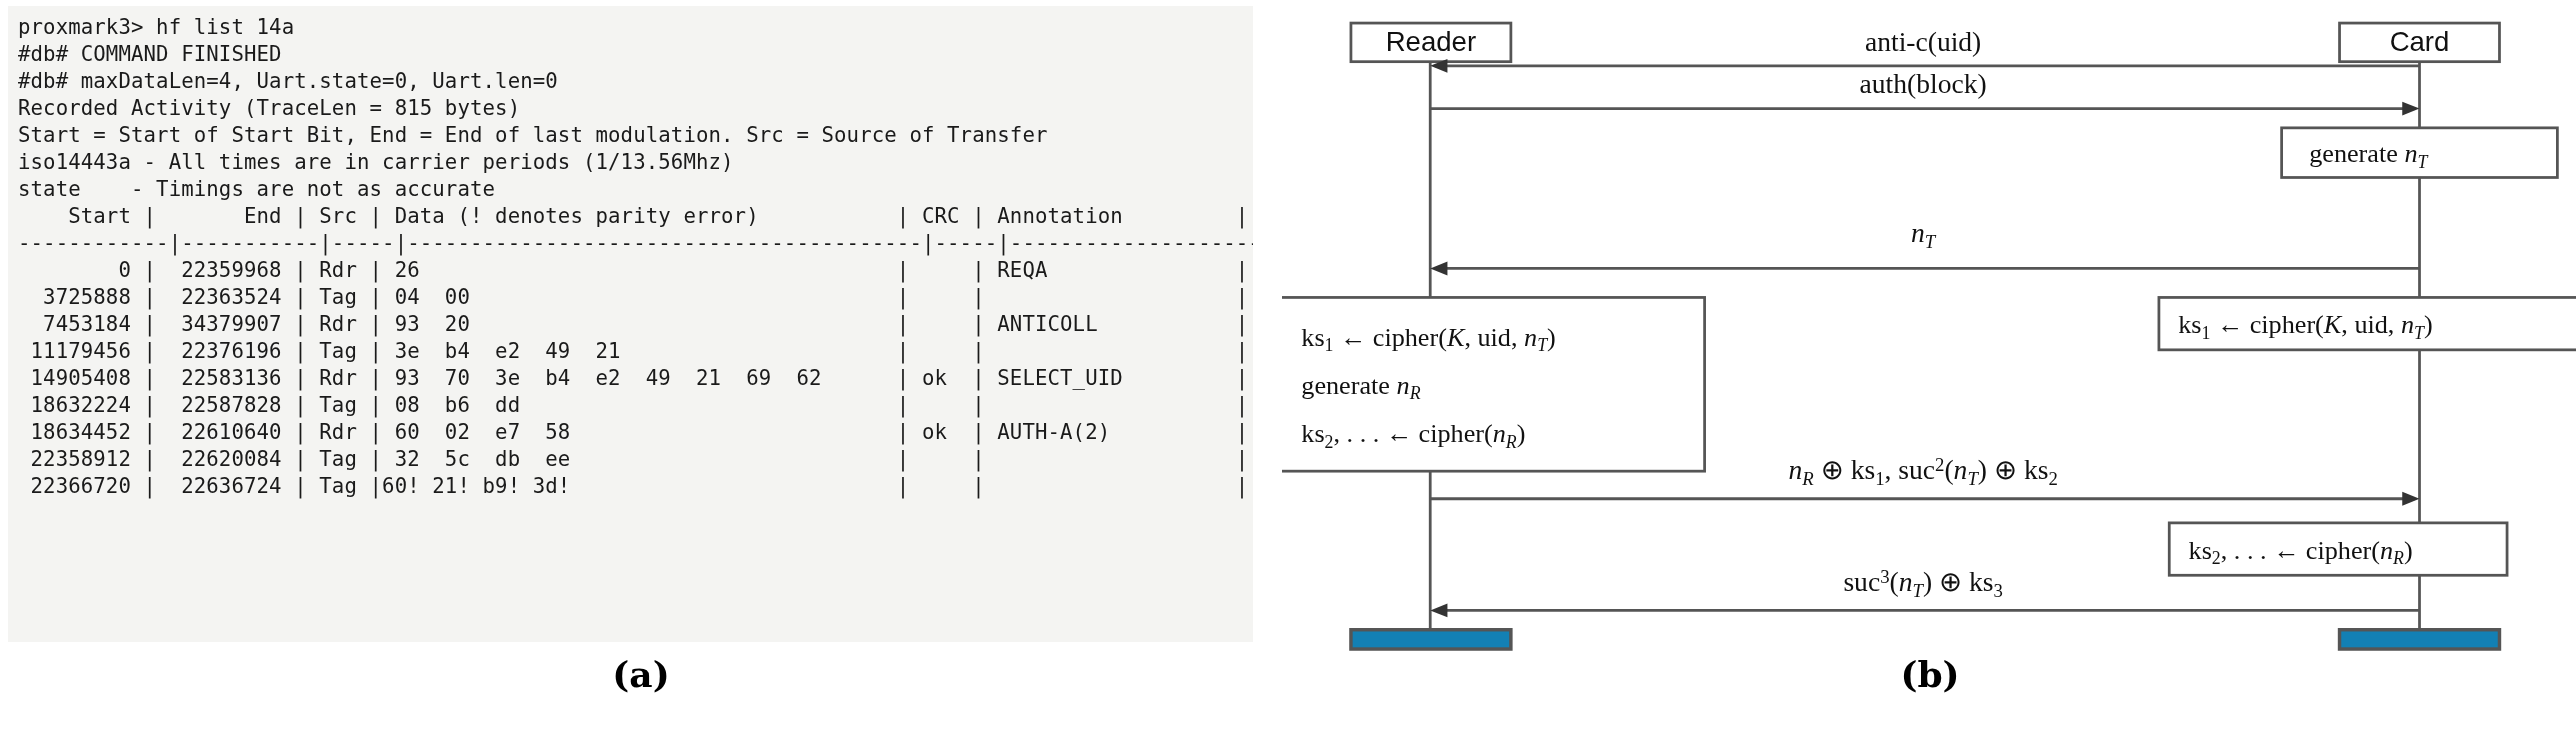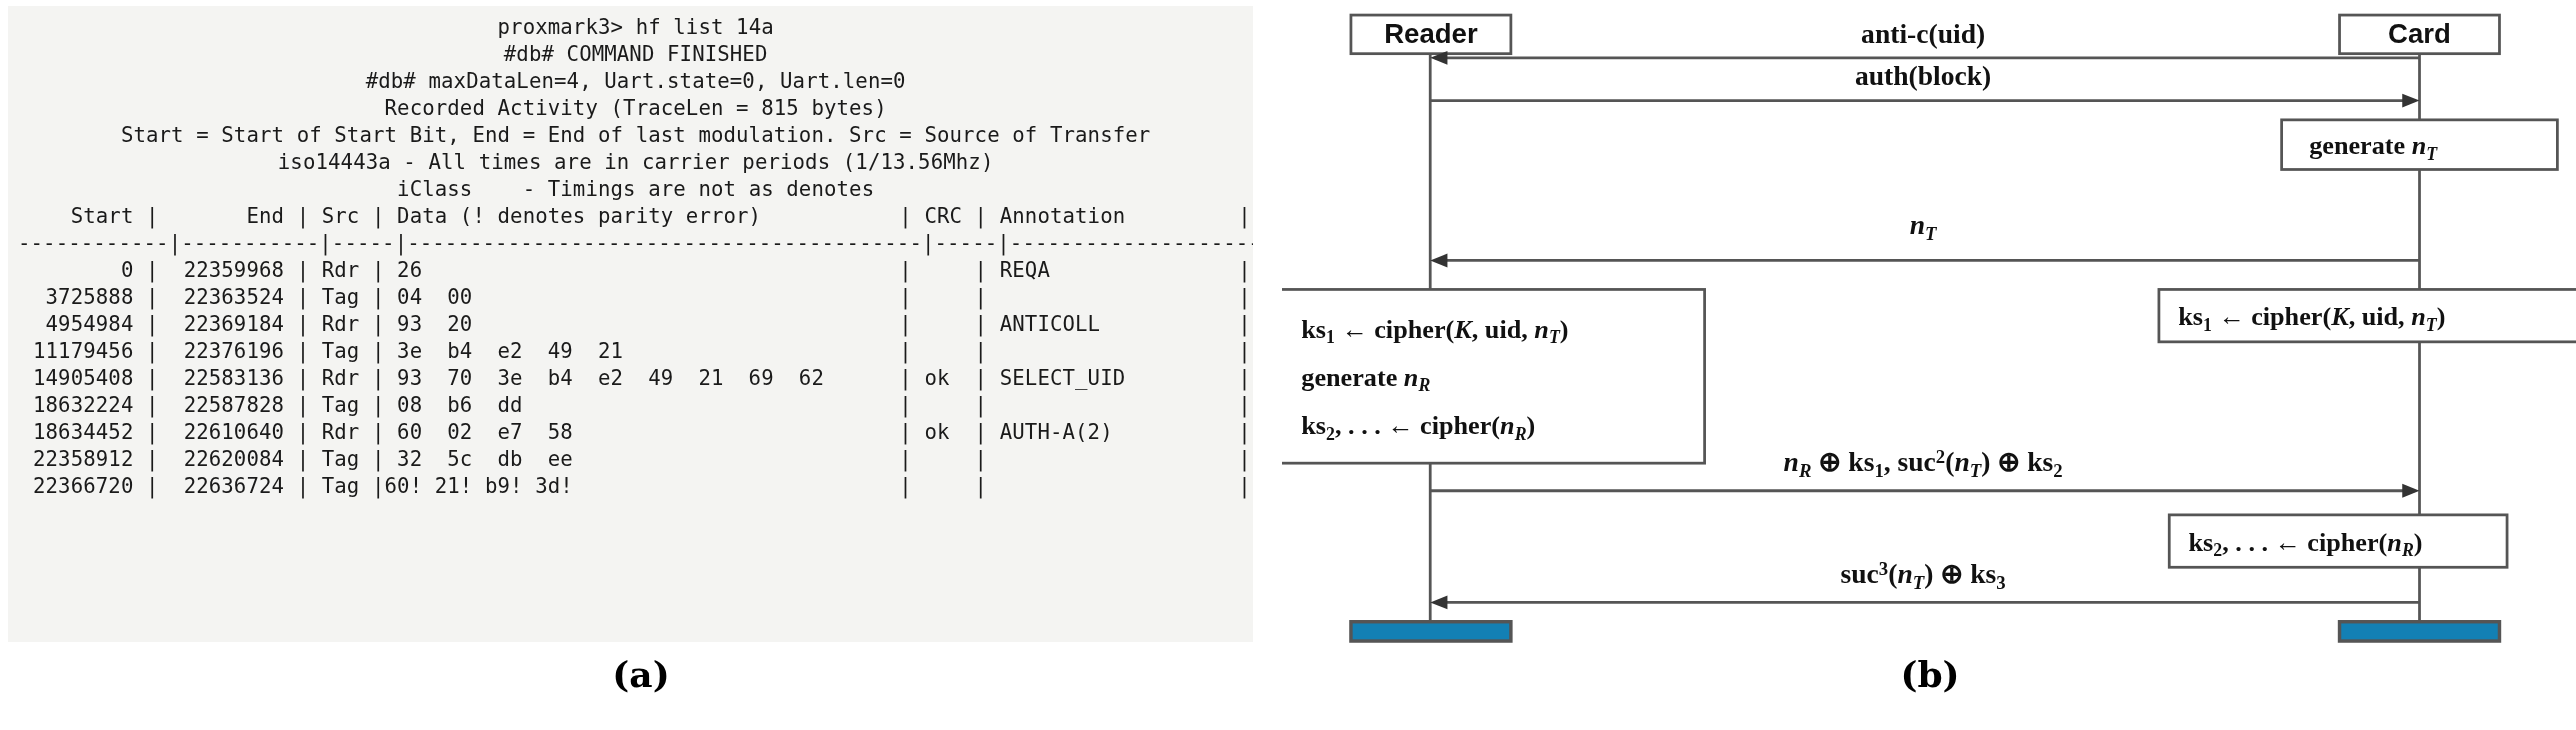--- a/index.html
+++ b/index.html
@@ -28,28 +28,27 @@
     padding: 8.3px 0 0 9.7px;
     overflow: hidden;
   }
   .term-line {
     font-family: "DejaVu Sans Mono", "Liberation Mono", monospace;
     font-size: 20.7px;
     line-height: 27px;
     color: #1a1a1a;
     white-space: pre;
     letter-spacing: 0.1px;
-    text-align: center;
   }
 
   
   #panel-b {
     position: absolute;
-    left: 1282px; top: 8px;
-    width: 1294px; height: 647px; font-weight: bold;
+    left: 1282px; top: 16px;
+    width: 1294px; height: 647px;
   }
   #seq-svg { position:absolute; left:0; top:0; }
 
   .hdr-box-label {
     font-family: "Liberation Sans", sans-serif;
     font-size: 40px;
     fill: #111;
     text-anchor: middle;
     dominant-baseline: middle;
   }
@@ -84,26 +83,26 @@
 <body>
 
 <div id="panel-a">
   <div id="terminal">
     <div class="term-line">proxmark3&gt; hf list 14a</div>
     <div class="term-line">#db# COMMAND FINISHED</div>
     <div class="term-line">#db# maxDataLen=4, Uart.state=0, Uart.len=0</div>
     <div class="term-line">Recorded Activity (TraceLen = 815 bytes)</div>
     <div class="term-line">Start = Start of Start Bit, End = End of last modulation. Src = Source of Transfer</div>
     <div class="term-line">iso14443a - All times are in carrier periods (1/13.56Mhz)</div>
-    <div class="term-line">iClass    - Timings are not as denotes</div>
+    <div class="term-line">state    - Timings are not as accurate</div>
     <div class="term-line">    Start |       End | Src | Data (! denotes parity error)           | CRC | Annotation         |</div>
     <div class="term-line">------------|-----------|-----|-----------------------------------------|-----|--------------------|</div>
     <div class="term-line">        0 |  22359968 | Rdr | 26                                      |     | REQA               |</div>
     <div class="term-line">  3725888 |  22363524 | Tag | 04  00                                  |     |                    |</div>
-    <div class="term-line">  4954984 |  22369184 | Rdr | 93  20                                  |     | ANTICOLL           |</div>
+    <div class="term-line">  7453184 |  34379907 | Rdr | 93  20                                  |     | ANTICOLL           |</div>
     <div class="term-line"> 11179456 |  22376196 | Tag | 3e  b4  e2  49  21                      |     |                    |</div>
     <div class="term-line"> 14905408 |  22583136 | Rdr | 93  70  3e  b4  e2  49  21  69  62      | ok  | SELECT_UID         |</div>
     <div class="term-line"> 18632224 |  22587828 | Tag | 08  b6  dd                              |     |                    |</div>
     <div class="term-line"> 18634452 |  22610640 | Rdr | 60  02  e7  58                          | ok  | AUTH-A(2)          |</div>
     <div class="term-line"> 22358912 |  22620084 | Tag | 32  5c  db  ee                          |     |                    |</div>
     <div class="term-line"> 22366720 |  22636724 | Tag |60! 21! b9! 3d!                          |     |                    |</div>
   </div>
 </div>
 
 <div id="panel-b">

